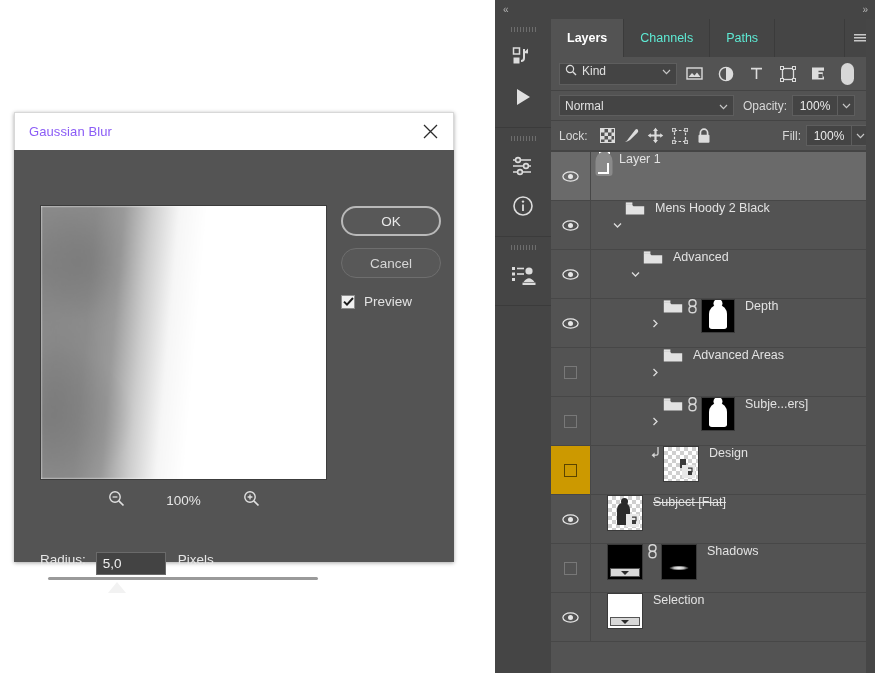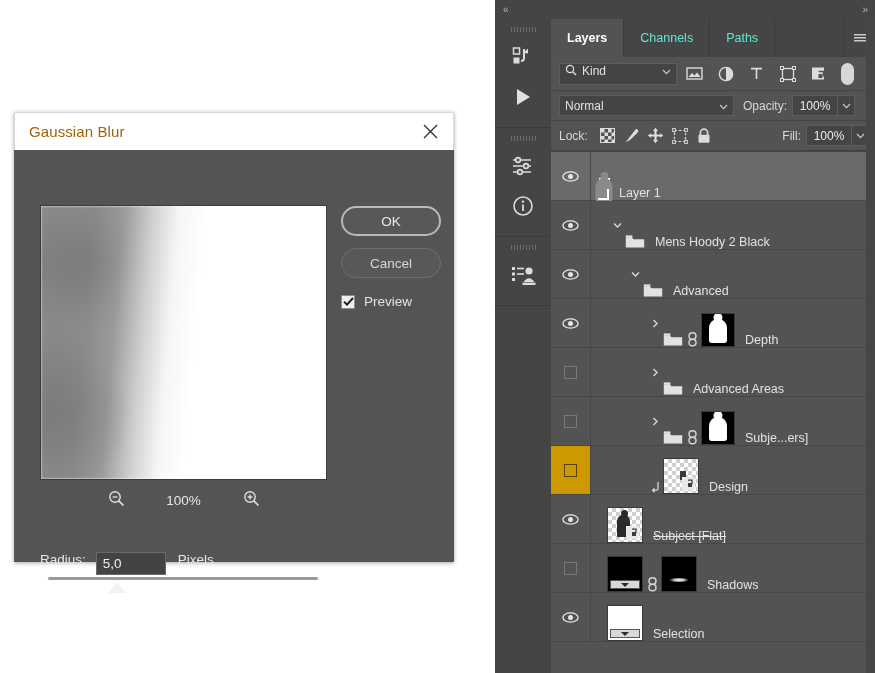--- a/index.html
+++ b/index.html
@@ -24,22 +24,22 @@
   #blur-titlebar {
     height: 38px;
     background: #ffffff;
     display: flex; align-items: center;
     padding: 0 8px 0 14px;
     border: 1px solid #d8d8d8;
     border-bottom: none;
   }
   #blur-title {
     flex: 1;
-    font-size: 15px;
-    color: #a16207;
+    font-size: 13px;
+    color: #8b5cf6;
     letter-spacing: .1px;
   }
   #blur-close {
     width: 30px; height: 28px;
     display: flex; align-items: center; justify-content: center;
     cursor: pointer;
   }
   #blur-close svg { display:block; }
 
   #blur-body {
@@ -369,21 +369,21 @@
     cursor: pointer;
   }
   .eye-cell.marked { background: #cc9900; }
   .eye-cell .emptybox {
     width: 13px; height: 13px;
     border: 1px solid #787878;
   }
   .eye-cell.marked .emptybox { border-color: #5a4400; }
   .row-content {
     flex: 1; height: 100%;
-    display: flex; align-items: flex-end;
+    display: flex; align-items: flex-start;
     padding-left: 8px;
     min-width: 0;
   }
   .indent { display: inline-block; }
   .disclosure {
     width: 16px; height: 100%;
     display: flex; align-items: center; justify-content: center;
     cursor: pointer; flex: none;
   }
   .thumb {

